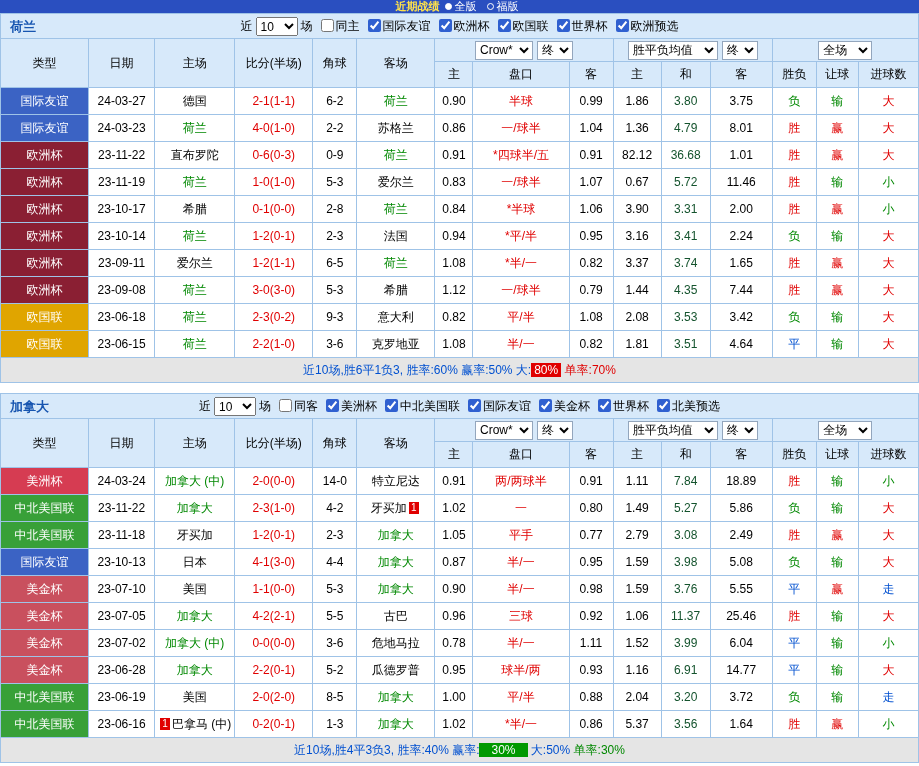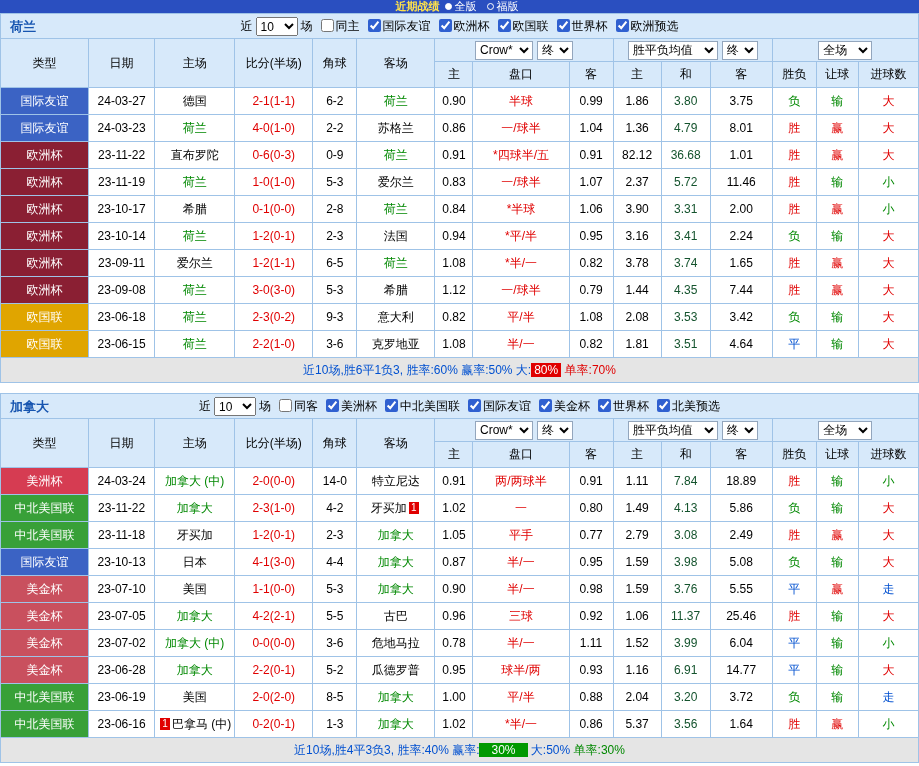--- a/index.html
+++ b/index.html
@@ -145,21 +145,21 @@
           <tr>
             <td class="type-cell" style="background: rgb(138, 31, 51);">欧洲杯</td>
             <td>23-11-19</td>
             <td><span class="tm">荷兰</span></td>
             <td class="sc">1-0(1-0)</td>
             <td>5-3</td>
             <td><span>爱尔兰</span></td>
             <td>0.83</td>
             <td class="pan">一/球半</td>
             <td>1.07</td>
-            <td>2.37</td>
+            <td>0.67</td>
             <td class="dr">5.72</td>
             <td>11.46</td>
             <td class="c-r">胜</td>
             <td class="c-g">输</td>
             <td class="c-g">小</td>
           </tr>
           <tr>
             <td class="type-cell" style="background: rgb(138, 31, 51);">欧洲杯</td>
             <td>23-10-17</td>
             <td><span>希腊</span></td>
@@ -196,21 +196,21 @@
           <tr>
             <td class="type-cell" style="background: rgb(138, 31, 51);">欧洲杯</td>
             <td>23-09-11</td>
             <td><span>爱尔兰</span></td>
             <td class="sc">1-2(1-1)</td>
             <td>6-5</td>
             <td><span class="tm">荷兰</span></td>
             <td>1.08</td>
             <td class="pan">*半/一</td>
             <td>0.82</td>
-            <td>3.78</td>
+            <td>3.37</td>
             <td class="dr">3.74</td>
             <td>1.65</td>
             <td class="c-r">胜</td>
             <td class="c-r">赢</td>
             <td class="c-r">大</td>
           </tr>
           <tr>
             <td class="type-cell" style="background: rgb(138, 31, 51);">欧洲杯</td>
             <td>23-09-08</td>
             <td><span class="tm">荷兰</span></td>
@@ -335,21 +335,21 @@
             <td class="type-cell" style="background: rgb(56, 160, 56);">中北美国联</td>
             <td>23-11-22</td>
             <td><span class="tm">加拿大</span></td>
             <td class="sc">2-3(1-0)</td>
             <td>4-2</td>
             <td><span>牙买加</span><span class="rc">1</span></td>
             <td>1.02</td>
             <td class="pan">一</td>
             <td>0.80</td>
             <td>1.49</td>
-            <td class="dr">4.13</td>
+            <td class="dr">5.27</td>
             <td>5.86</td>
             <td class="c-g">负</td>
             <td class="c-g">输</td>
             <td class="c-r">大</td>
           </tr>
           <tr>
             <td class="type-cell" style="background: rgb(56, 160, 56);">中北美国联</td>
             <td>23-11-18</td>
             <td><span>牙买加</span></td>
             <td class="sc">1-2(0-1)</td>

